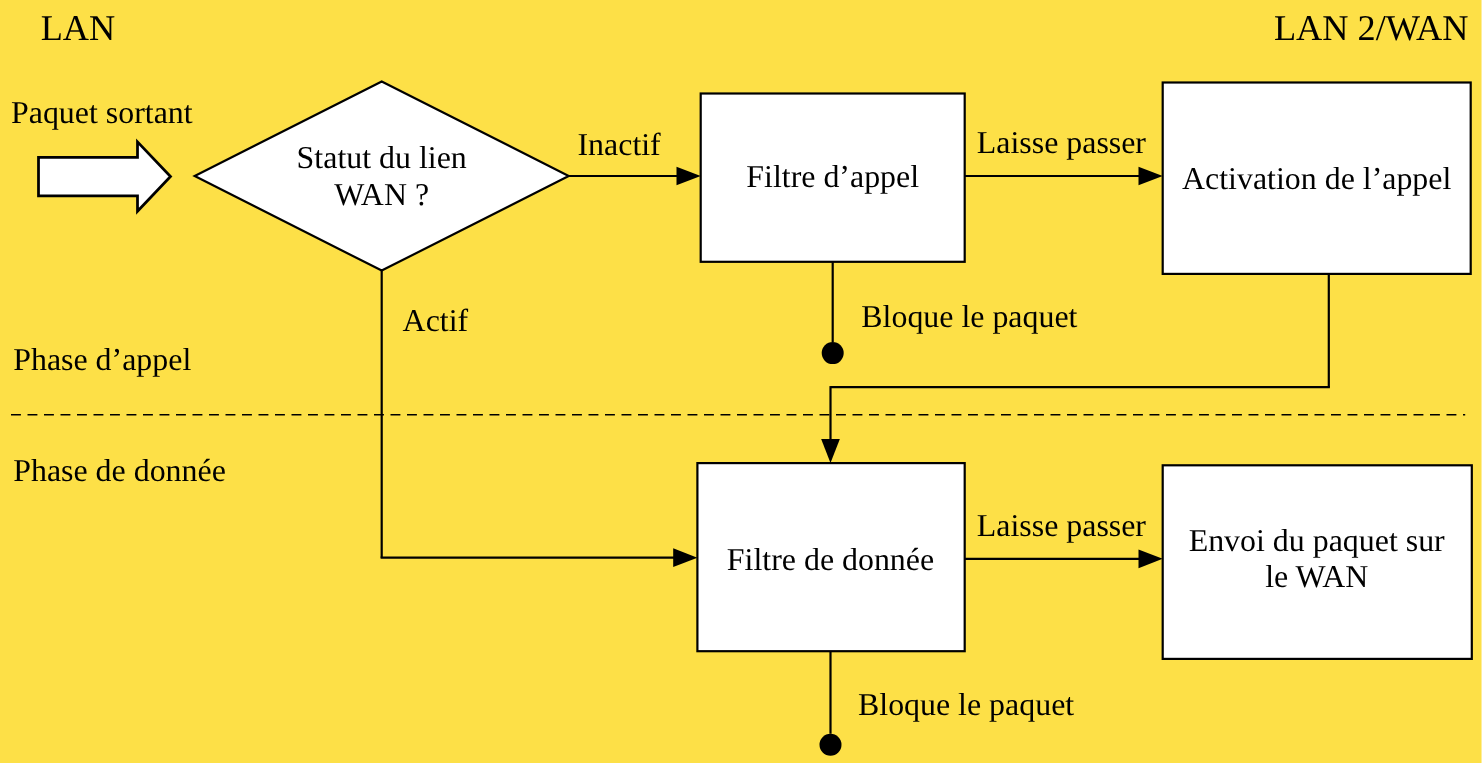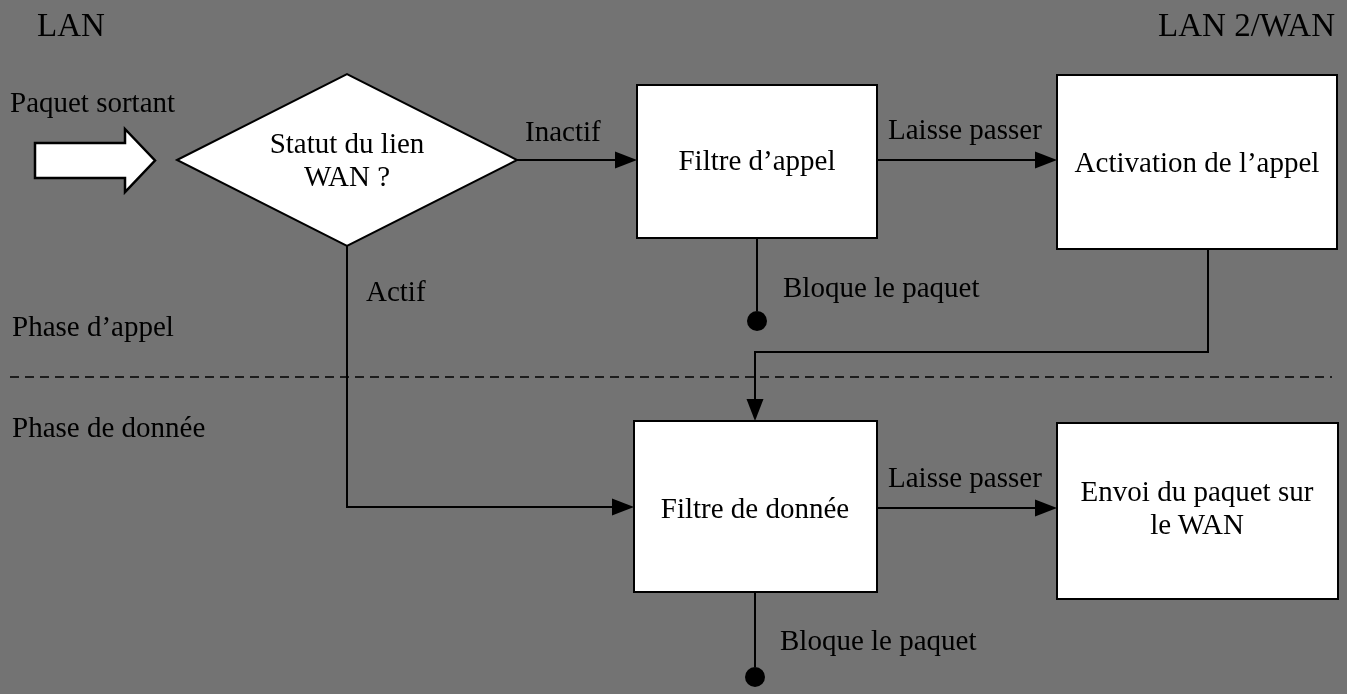--- a/index.html
+++ b/index.html
@@ -4,21 +4,21 @@
 <style>
   html, body {
     margin: 0;
     padding: 0;
     background: #ffffff;
   }
   .canvas {
     position: relative;
     width: 1347px;
     height: 694px;
-    background: #737373;
+    background: #fde047;
     font-family: "Liberation Serif", "DejaVu Serif", serif;
   }
   svg text {
     font-family: "Liberation Serif", "DejaVu Serif", serif;
     fill: #000000;
     font-size: 29px;
   }
   svg text.corner {
     font-size: 33px;
   }

